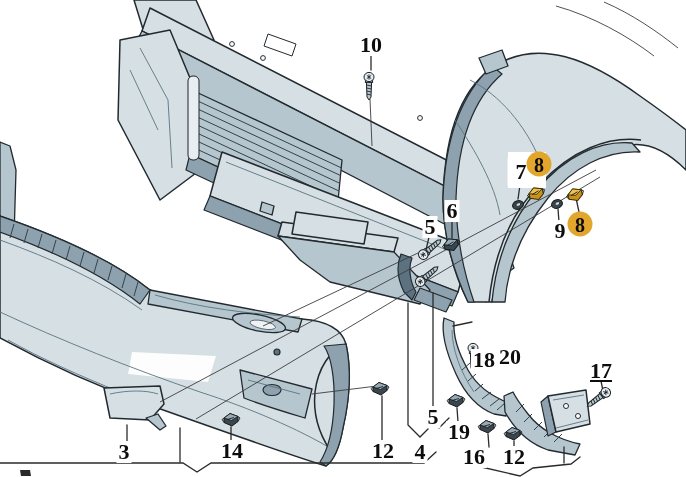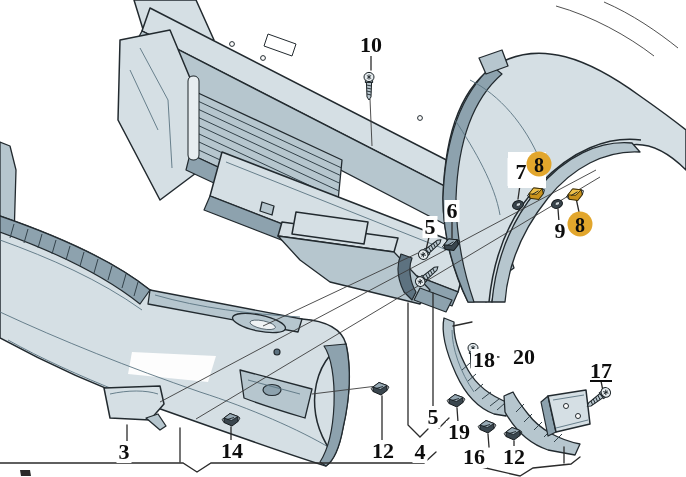--- a/index.html
+++ b/index.html
@@ -215,21 +215,21 @@
 
 <div id="callout-layer">
       <div class="callout " style="left: 371px; top: 45px;">10</div>
       <div class="callout boxed" style="left: 521px; top: 172px;">7</div>
       <div class="callout highlight" style="left: 539px; top: 164px;">8</div>
       <div class="callout " style="left: 560px; top: 231px;">9</div>
       <div class="callout highlight" style="left: 580px; top: 224px;">8</div>
       <div class="callout " style="left: 452px; top: 211px;">6</div>
       <div class="callout " style="left: 430px; top: 227px;">5</div>
       <div class="callout " style="left: 484px; top: 338px; margin-top: 22px;">18</div>
-      <div class="callout " style="left: 510px; top: 357px; margin-left: 14px;">20</div>
+      <div class="callout " style="left: 510px; top: 357px;">20</div>
       <div class="callout " style="left: 601px; top: 371px; text-decoration: underline;">17</div>
       <div class="callout " style="left: 124px; top: 452px;">3</div>
       <div class="callout " style="left: 232px; top: 451px; font-family: Liberation Serif, serif;">14</div>
       <div class="callout " style="left: 383px; top: 451px;">12</div>
       <div class="callout " style="left: 420px; top: 452px;">4</div>
       <div class="callout " style="left: 433px; top: 417px;">5</div>
       <div class="callout " style="left: 459px; top: 432px;">19</div>
       <div class="callout " style="left: 474px; top: 457px;">16</div>
       <div class="callout " style="left: 514px; top: 457px;">12</div>
     </div>

